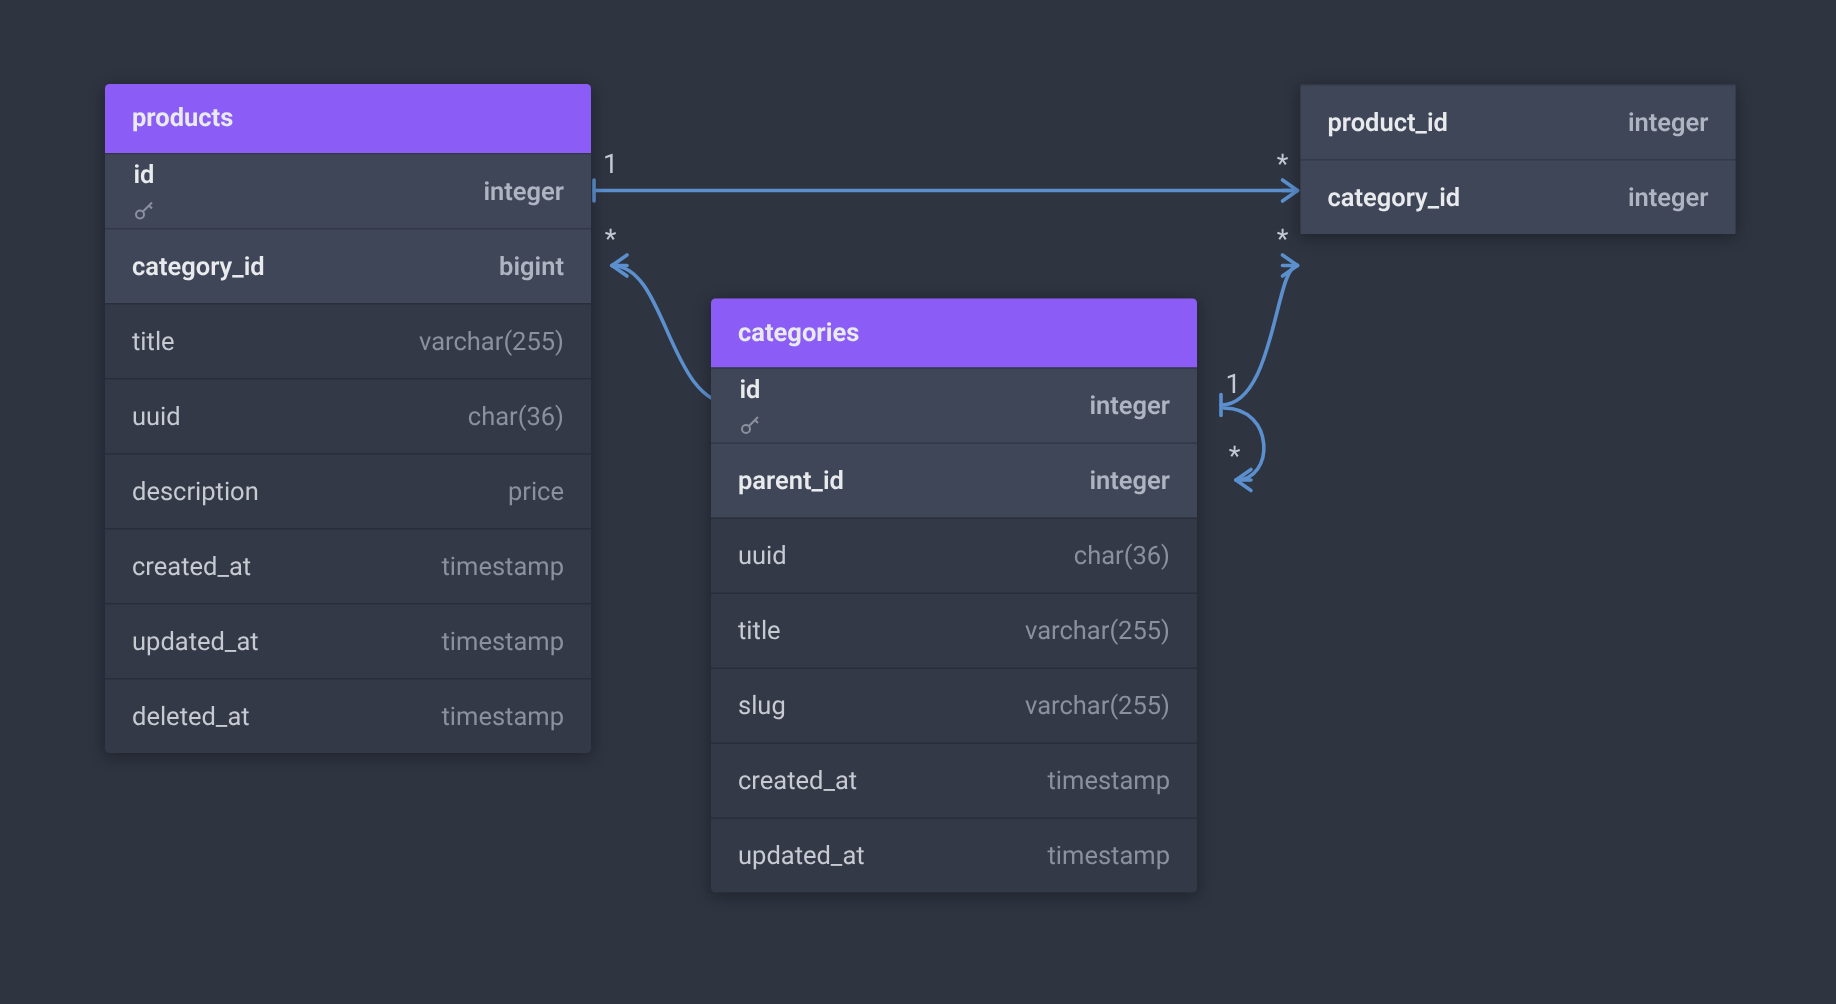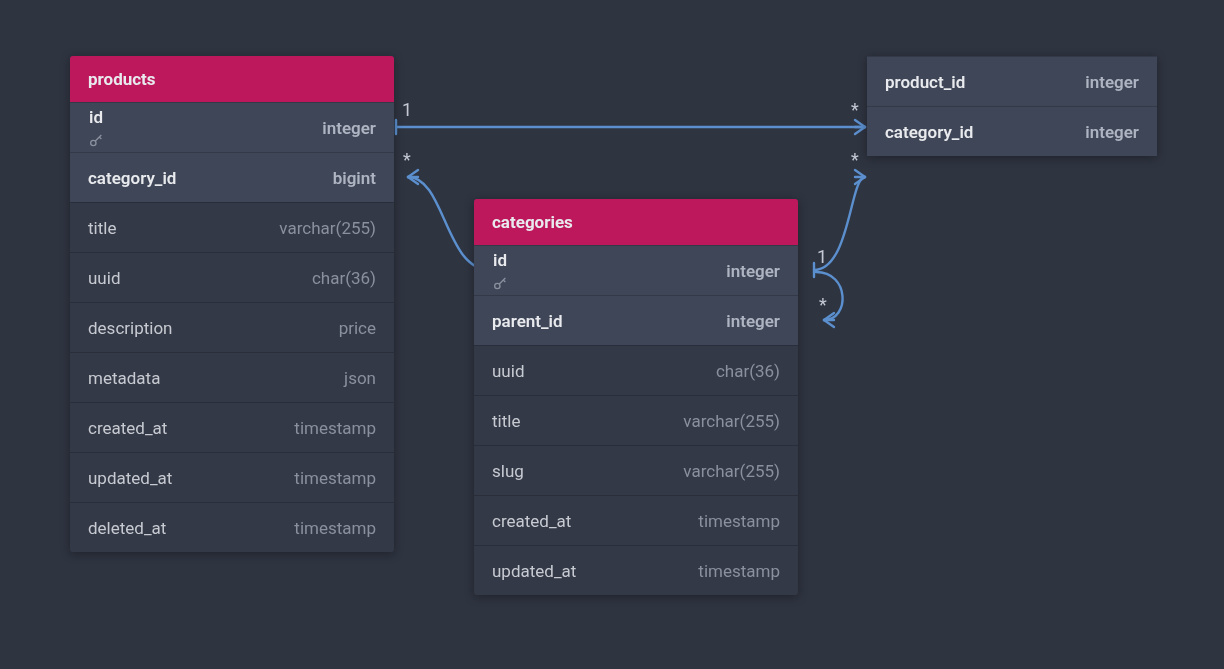--- a/index.html
+++ b/index.html
@@ -15,21 +15,21 @@
     position: relative;
     width: 1224px; height: 669px;
   }
   .table {
     position: absolute;
     background: #333947;
     border-radius: 3px;
     box-shadow: 0 2px 10px rgba(0,0,0,.35);
   }
   .table-header {
-    background: #be185d;
+    background: #8b5cf6;
     color: #e8eaed;
     font-weight: 700;
     padding: 13px 18px;
     border-top-left-radius: 3px;
     border-top-right-radius: 3px;
   }
   .row {
     display: flex;
     align-items: center;
     justify-content: space-between;
@@ -138,26 +138,20 @@
       <span class="type">char(36)</span>
     </div>
     <div class="row">
       <span class="name">
           <span>description</span>
         </span>
       <span class="type">price</span>
     </div>
     <div class="row">
       <span class="name">
-          <span>metadata</span>
-        </span>
-      <span class="type">json</span>
-    </div>
-    <div class="row">
-      <span class="name">
           <span>created_at</span>
         </span>
       <span class="type">timestamp</span>
     </div>
     <div class="row">
       <span class="name">
           <span>updated_at</span>
         </span>
       <span class="type">timestamp</span>
     </div>

